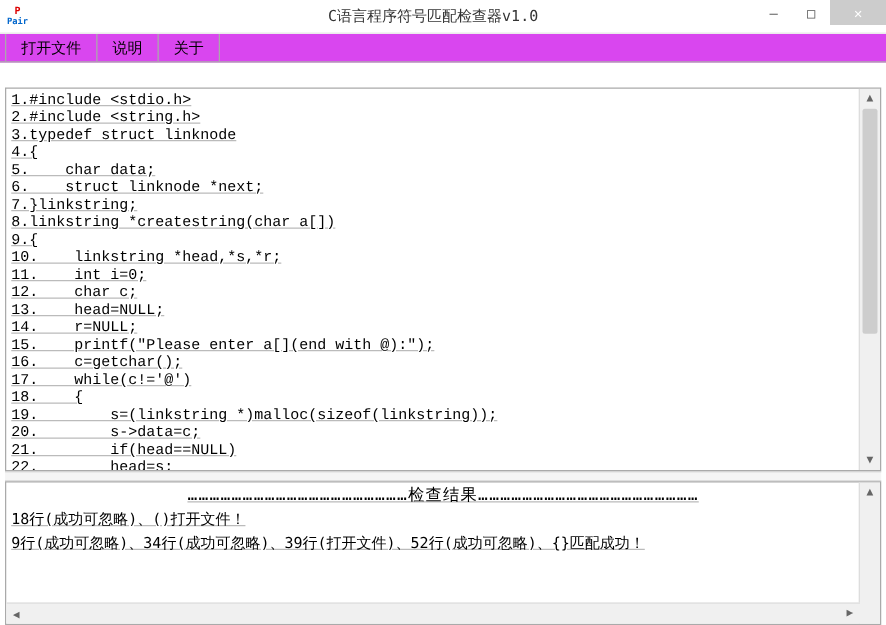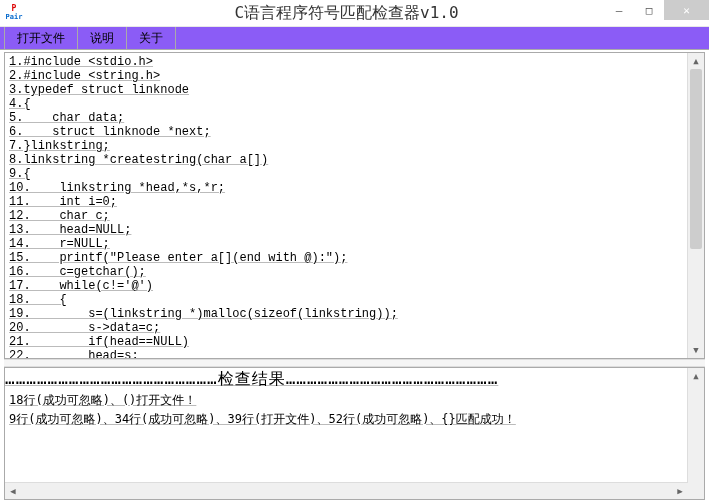--- a/index.html
+++ b/index.html
@@ -1,36 +1,36 @@
 <!DOCTYPE html>
 <html><head>
 <meta charset="utf-8">
 <style>
   html,body{margin:0;padding:0;width:709px;height:500px;overflow:hidden;font-family:"SimSun","NSimSun","MS Song",monospace;font-size:12px;background:#fff;color:#000}
   .titlebar{height:26px;background:#fff;border-bottom:1px solid #e8e8e8;display:flex;align-items:center;position:relative}
   .app-icon{width:16px;height:16px;margin-left:6px;display:flex;flex-direction:column;justify-content:center;align-items:center;font-size:8px;line-height:8px;font-weight:bold}
   .app-icon .p{color:#d00}
   .app-icon .pair{color:#0066cc;font-size:7px}
-  .title{position:absolute;left:0;right:16px;text-align:center;font-size:16px;color:#333;pointer-events:none}
+  .title{position:absolute;left:0;right:16px;text-align:center;font-size:12px;color:#333;pointer-events:none}
   .winbtns{position:absolute;right:0;top:0;display:flex}
   .winbtn{width:30px;height:20px;display:flex;align-items:center;justify-content:center;font-size:11px;color:#555;background:#fff}
   .winbtn.close{background:#ccc;color:#fff;width:45px}
-  .menubar{height:22px;border-bottom:1px solid #aaa;display:flex;align-items:stretch;background:#8b5cf6}
+  .menubar{height:22px;border-bottom:1px solid #aaa;display:flex;align-items:stretch;background:#d946ef}
   .menuitem{border-right:1px solid #aaa;padding:0 12px;display:flex;align-items:center;font-size:12px;cursor:default}
   .menuitem:first-child{border-left:1px solid #aaa;margin-left:4px}
   .work{display:flex;flex-direction:column;height:calc(500px - 26px - 22px)}
-  .codewrap{position:relative;flex:0 0 305px;border:1px solid #aaa;margin:2px 4px 0 4px;overflow:hidden}
+  .codewrap{position:relative;flex:0 0 305px;border:1px solid #aaa;margin:20px 4px 0 4px;overflow:hidden}
   .code{padding:2px 4px;font-family:"Courier New","NSimSun",monospace;font-size:12px;line-height:14px;white-space:pre;overflow:hidden;text-decoration:underline;text-decoration-color:#bbb}
   .codeline{display:block}
   .scroll-v{position:absolute;right:0;top:0;bottom:0;width:16px;background:#f0f0f0;border-left:1px solid #ddd}
   .scroll-v .arrow{height:16px;text-align:center;font-size:9px;color:#666;line-height:16px}
   .scroll-v .thumb{position:absolute;left:2px;right:2px;background:#cdcdcd;border-radius:2px}
   .splitter{height:6px;background:#f5f5f5;border-top:1px solid #ddd;border-bottom:1px solid #ddd;margin:0 4px}
   .resultwrap{flex:1;border:1px solid #aaa;margin:0 4px 2px 4px;position:relative;overflow:hidden}
-  .reshdr{letter-spacing:1px;font-size:16px;padding:1px 0;text-decoration:underline;text-decoration-color:#bbb}
+  .reshdr{text-align:center;letter-spacing:1px;font-size:13px;padding:1px 0;text-decoration:underline;text-decoration-color:#bbb}
   .resline{padding:1px 4px;font-size:12px;text-decoration:underline;text-decoration-color:#bbb}
   .scroll-h{position:absolute;left:0;right:16px;bottom:0;height:16px;background:#f0f0f0;border-top:1px solid #ddd}
   .scroll-h .arrow{width:16px;display:inline-block;text-align:center;font-size:9px;color:#666;line-height:16px}
   .scroll-h .arrow.r{float:right}
   .corner{position:absolute;right:0;bottom:0;width:16px;height:16px;background:#f0f0f0}
 </style>
 </head>
 <body>
 
 <div class="titlebar">

